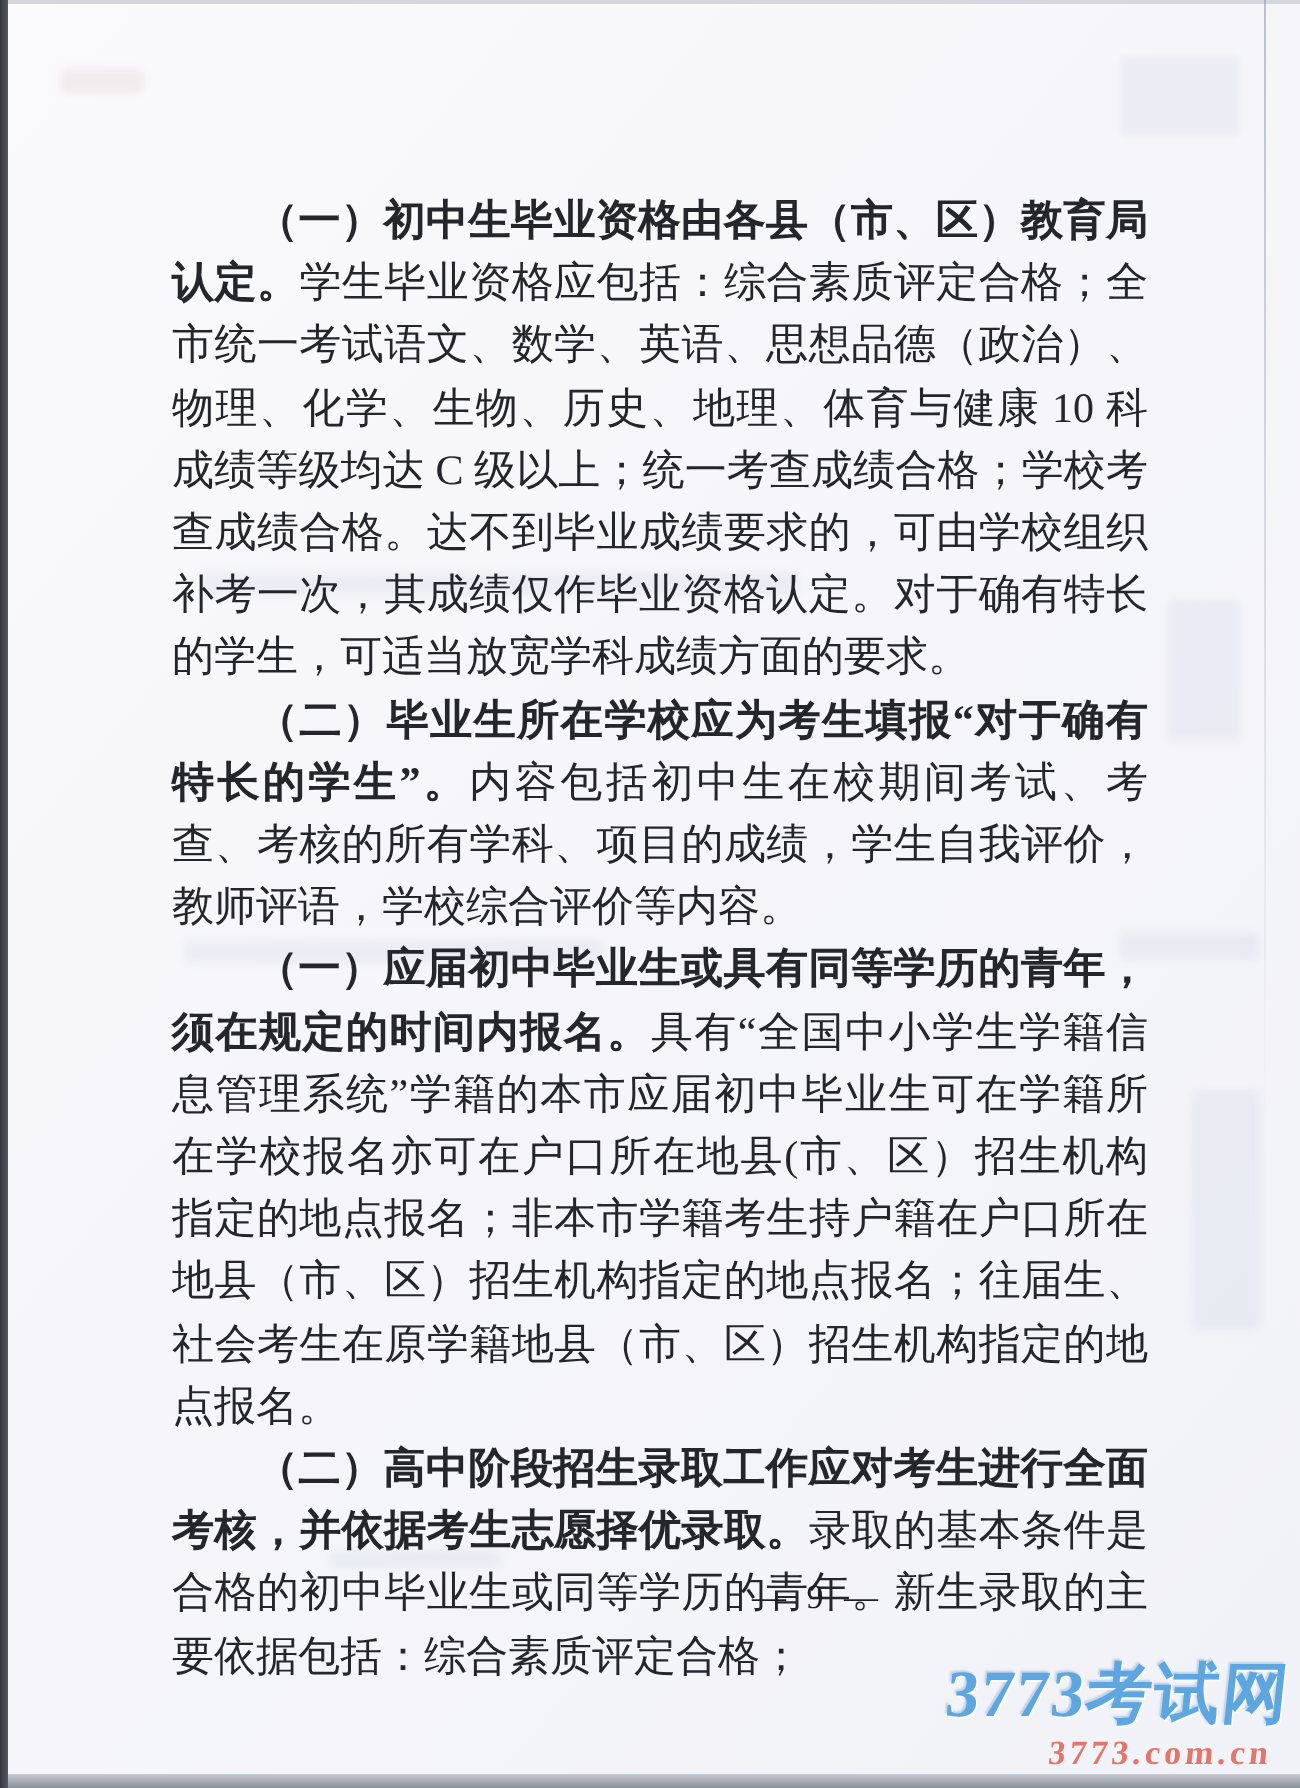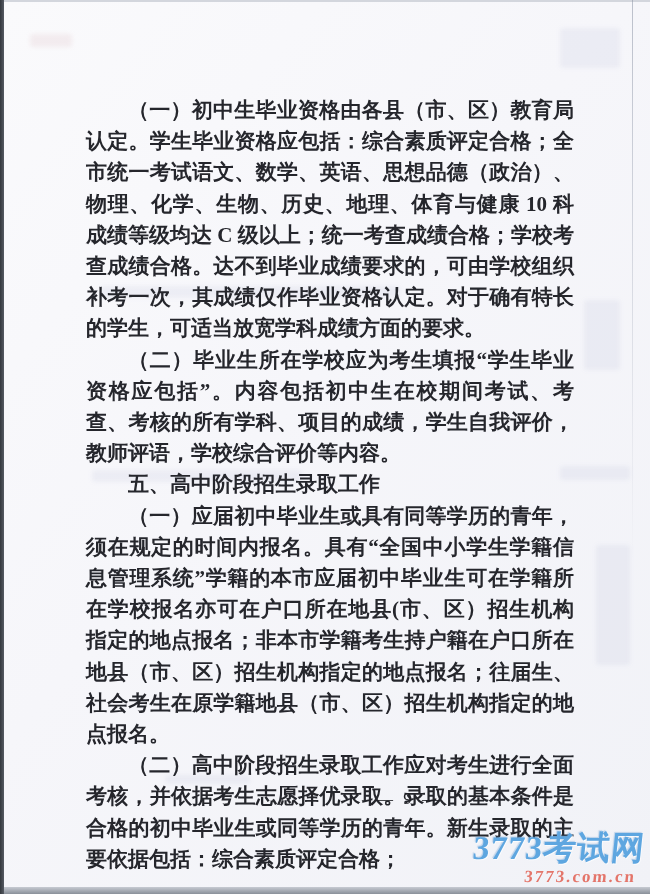--- a/index.html
+++ b/index.html
@@ -70,21 +70,21 @@
     text-align: justify;
   }
   .content p {
     margin: 0;
     text-indent: 2em;
   }
   .lead {
     font-weight: 700;
   }
   .body-text {
-    font-weight: 700;
+    font-weight: 400;
   }
   .section-heading {
     font-weight: 700;
   }
   
   .page-number {
     position: absolute;
     left: 376px;
     top: 789px;
     font-size: 17px;
@@ -144,24 +144,21 @@
 <div class="artifact" style="left:92px; top:470px; width:210px; height:12px;"></div>
 <div class="artifact" style="left:560px; top:466px; width:70px; height:14px;"></div>
 <div class="artifact" style="left:596px; top:545px; width:34px; height:120px;"></div>
 <div class="artifact" style="left:165px; top:775px; width:85px; height:9px;"></div>
 
 <div class="content">
   <p>
     <span class="lead">（一）初中生毕业资格由各县（市、区）教育局认定。</span><span class="body-text">学生毕业资格应包括：综合素质评定合格；全市统一考试语文、数学、英语、思想品德（政治）、物理、化学、生物、历史、地理、体育与健康 10 科成绩等级均达 C 级以上；统一考查成绩合格；学校考查成绩合格。达不到毕业成绩要求的，可由学校组织补考一次，其成绩仅作毕业资格认定。对于确有特长的学生，可适当放宽学科成绩方面的要求。</span>
   </p>
   <p>
-    <span class="lead">（二）毕业生所在学校应为考生填报“学生毕业资格应包括”。</span><span class="body-text">内容包括初中生在校期间考试、考查、考核的所有学科、项目的成绩，学生自我评价，教师评语，学校综合评价等内容。</span>
-  </p>
-  <p class="section-heading">
-    <span class="lead">五、高中阶段招生录取工作</span>
+    <span class="lead">（二）毕业生所在学校应为考生填报“对于确有特长的学生”。</span><span class="body-text">内容包括初中生在校期间考试、考查、考核的所有学科、项目的成绩，学生自我评价，教师评语，学校综合评价等内容。</span>
   </p>
   <p>
     <span class="lead">（一）应届初中毕业生或具有同等学历的青年，须在规定的时间内报名。</span><span class="body-text">具有“全国中小学生学籍信息管理系统”学籍的本市应届初中毕业生可在学籍所在学校报名亦可在户口所在地县(市、区）招生机构指定的地点报名；非本市学籍考生持户籍在户口所在地县（市、区）招生机构指定的地点报名；往届生、社会考生在原学籍地县（市、区）招生机构指定的地点报名。</span>
   </p>
   <p>
     <span class="lead">（二）高中阶段招生录取工作应对考生进行全面考核，并依据考生志愿择优录取。</span><span class="body-text">录取的基本条件是合格的初中毕业生或同等学历的青年。新生录取的主要依据包括：综合素质评定合格；</span>
   </p>
 </div>
 
 <div class="page-number">— 9 —</div>

